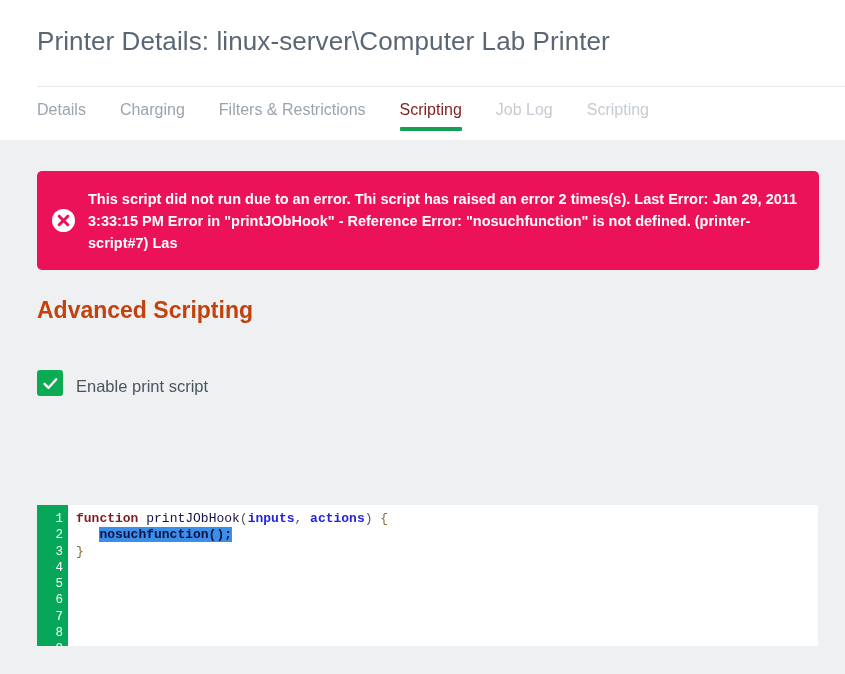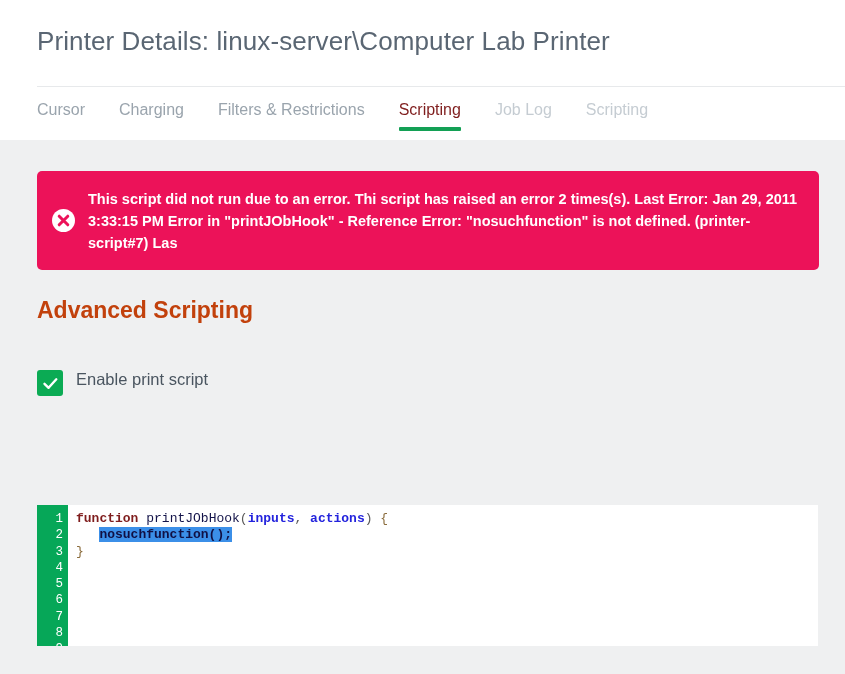--- a/index.html
+++ b/index.html
@@ -123,21 +123,21 @@
     font-weight: 700;
     color: #c2410c;
   }
 
   
   .check-row {
     position: absolute;
     left: 37px;
     top: 230px;
     display: flex;
-    align-items: flex-start;
+    align-items: flex-end;
   }
   .checkbox {
     width: 26px;
     height: 26px;
     background: #0bab54;
     border-radius: 3px;
     display: inline-flex;
     align-items: center;
     justify-content: center;
     cursor: pointer;
@@ -231,21 +231,21 @@
   }
 </style>
 </head>
 <body>
 
 <div class="page">
 
   <div class="header">
     <div class="page-title">Printer Details: linux-server\Computer Lab Printer</div>
     <div class="tabbar">
-      <button class="tab">Cursor</button>
+      <button class="tab">Details</button>
       <button class="tab">Charging</button>
       <button class="tab">Filters &amp; Restrictions</button>
       <button class="tab active">Scripting</button>
       <button class="tab muted">Job Log</button>
       <button class="tab muted">Scripting</button>
     </div>
   </div>
 
   <div class="body">
 

